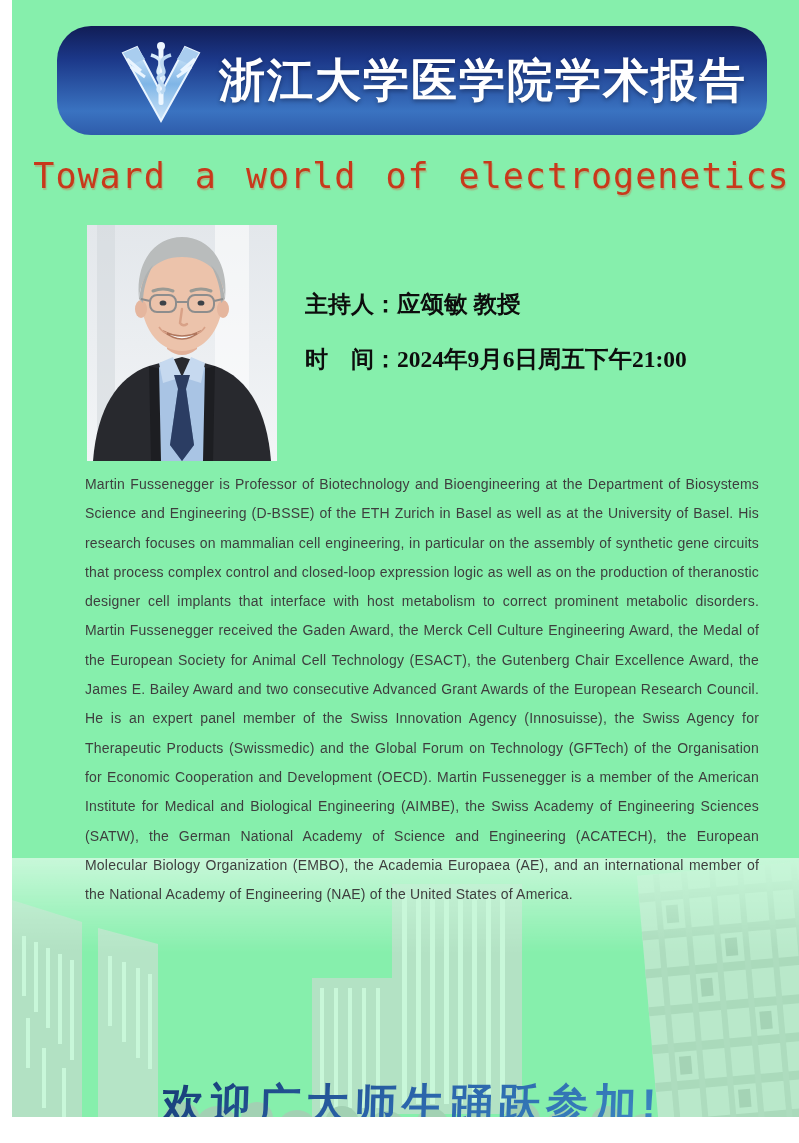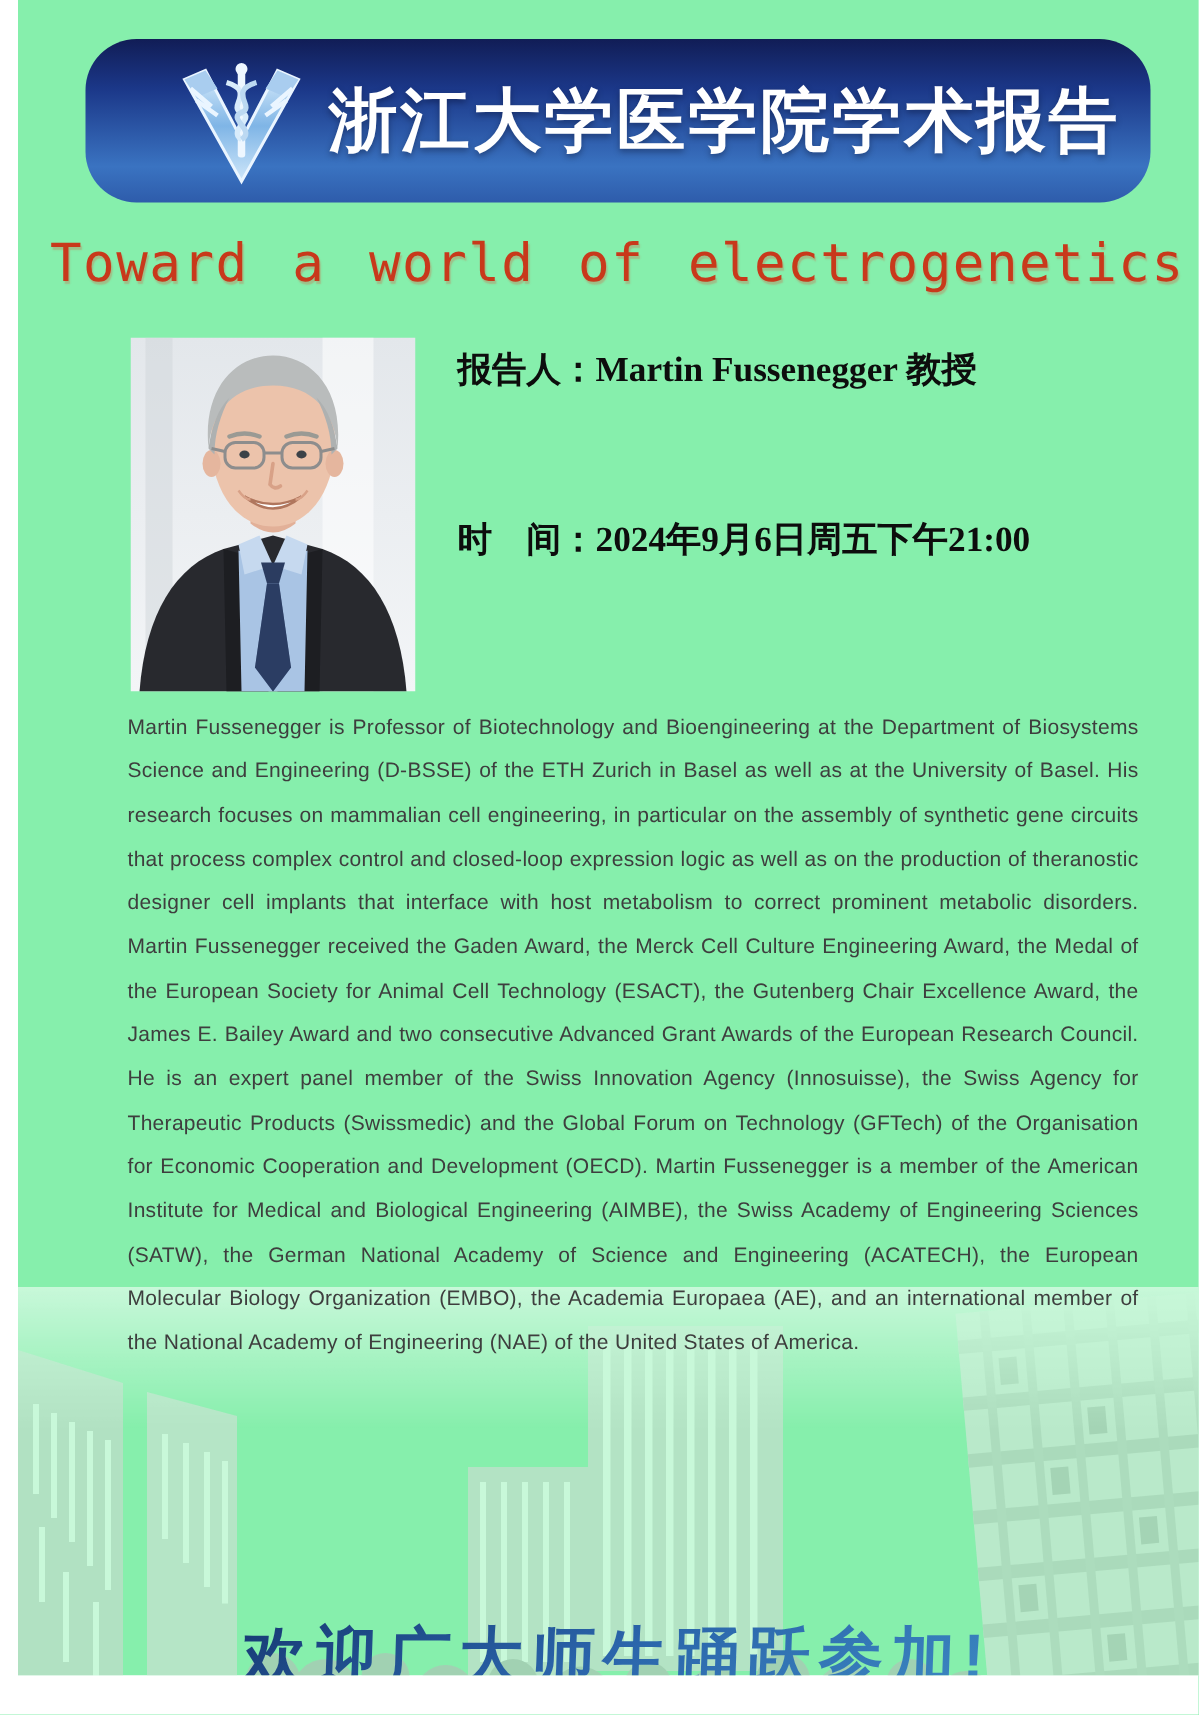--- a/index.html
+++ b/index.html
@@ -122,22 +122,22 @@
 
     <ellipse cx="76" cy="78" rx="3.4" ry="2.6" fill="#3c4248"></ellipse>
     <ellipse cx="114" cy="78" rx="3.4" ry="2.6" fill="#3c4248"></ellipse>
 
     <path d="M95,84 L93,98 Q96,102 100,99" stroke="#d8a187" stroke-width="2.4" fill="none" stroke-linecap="round"></path>
 
     <path d="M76,106 Q95,122 114,106 Q95,116 76,106 Z" fill="#ffffff" stroke="#b0765d" stroke-width="1.6"></path>
     <path d="M72,102 Q76,108 80,108 M118,102 Q114,108 110,108" stroke="#d8a187" stroke-width="1.6" fill="none"></path>
   </svg>
 
-  <div class="detail-row r0">
-    <span>报告人：</span><span class="detail-value">Martin Fussenegger  教授</span>
+  <div class="detail-row r1">
+    <span>主持人：</span><span class="detail-value">应颂敏  教授</span>
   </div>
   <div class="detail-row r2">
     <span>时　间：</span><span class="detail-value">2024年9月6日周五下午21:00</span>
   </div>
 
   <div class="bio">Martin Fussenegger is Professor of Biotechnology and Bioengineering at the Department of Biosystems Science and Engineering (D-BSSE) of the ETH Zurich in Basel as well as at the University of Basel. His research focuses on mammalian cell engineering, in particular on the assembly of synthetic gene circuits that process complex control and closed-loop expression logic as well as on the production of theranostic designer cell implants that interface with host metabolism to correct prominent metabolic disorders. Martin Fussenegger received the Gaden Award, the Merck Cell Culture Engineering Award, the Medal of the European Society for Animal Cell Technology (ESACT), the Gutenberg Chair Excellence Award, the James E. Bailey Award and two consecutive Advanced Grant Awards of the European Research Council. He is an expert panel member of the Swiss Innovation Agency (Innosuisse), the Swiss Agency for Therapeutic Products (Swissmedic) and the Global Forum on Technology (GFTech) of the Organisation for Economic Cooperation and Development (OECD). Martin Fussenegger is a member of the American Institute for Medical and Biological Engineering (AIMBE), the Swiss Academy of Engineering Sciences (SATW), the German National Academy of Science and Engineering (ACATECH), the European Molecular Biology Organization (EMBO), the Academia Europaea (AE), and an international member of the National Academy of Engineering (NAE) of the United States of America.</div>
 
   <svg class="watermark" viewBox="0 0 799 285" preserveAspectRatio="none">
     <defs>
       <linearGradient id="fade" x1="0" y1="0" x2="0" y2="1">

